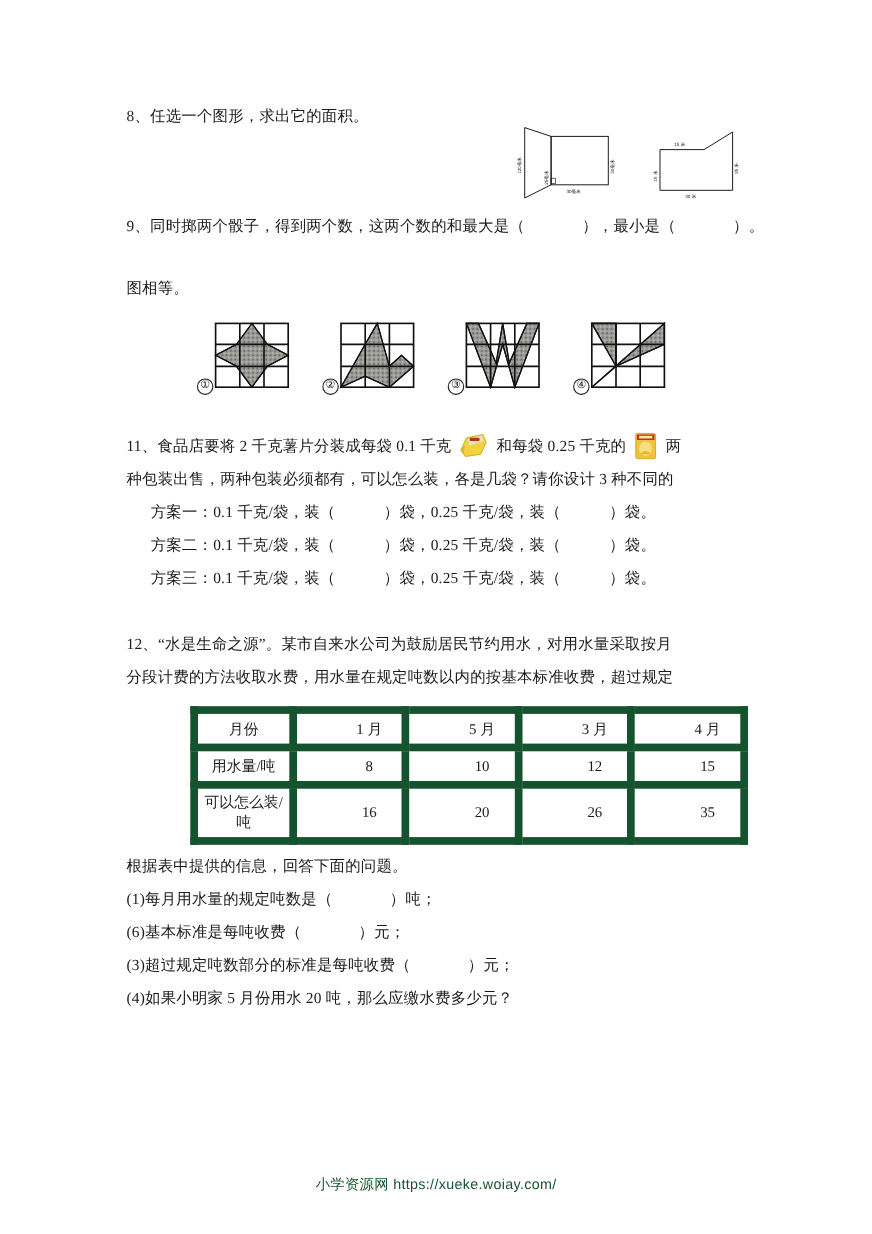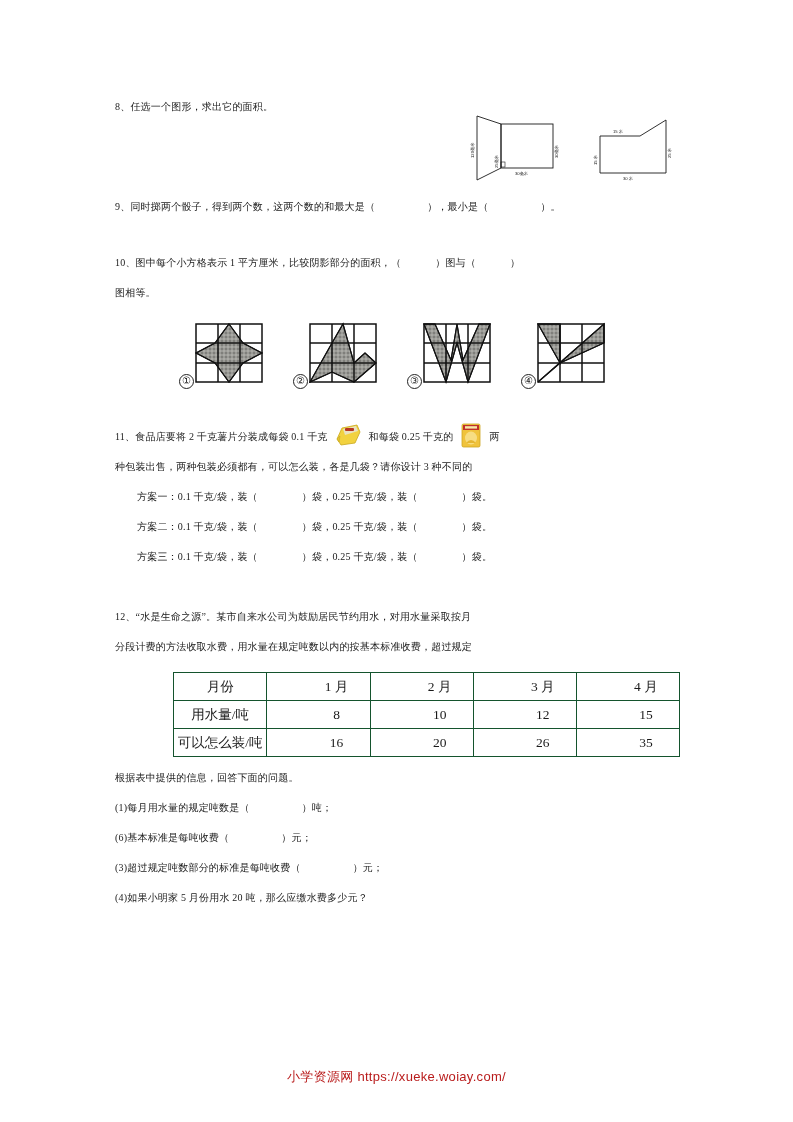--- a/index.html
+++ b/index.html
@@ -23,21 +23,21 @@
   }
   .content {
     position: absolute;
     left: 115px;
     top: 92px;
     width: 565px;
   }
 
   
   .q-line {
-    font-size: 10px;
+    font-size: 14px;
     line-height: 30px;
     letter-spacing: 0.2px;
     white-space: nowrap;
   }
   .blank-sm { display: inline-block; width: 34px; }
   .blank-md { display: inline-block; width: 44px; }
   .blank-lg { display: inline-block; width: 52px; }
 
   .indent { padding-left: 22px; }
 
@@ -93,21 +93,21 @@
   }
 
   
   .water-table {
     border-collapse: collapse;
     margin: 10px 0 6px 58px;
     font-size: 13.5px;
     font-family: "Liberation Serif", serif;
   }
   .water-table td {
-    border: 1px solid #14532d;
+    border: 7px solid #14532d;
     text-align: center;
     padding: 4px 0;
     height: 19px;
   }
   .water-table td.label-col {
     width: 118px;
   }
   .water-table td.data-col {
     width: 84px;
     padding-left: 36px;
@@ -115,21 +115,21 @@
   .water-table tr.head td { font-size: 13.5px; }
 
   
   .footer {
     position: absolute;
     left: 0;
     top: 1068px;
     width: 793px;
     text-align: center;
     font-size: 13px;
-    color: #b91c1c;
+    color: #14532d;
     font-family: "Liberation Sans", sans-serif;
     letter-spacing: 0.3px;
   }
   svg { display: block; }
   .fig-label {
     font-size: 4.2px;
     font-family: "Liberation Sans", sans-serif;
     fill: #1a1a1a;
   }
 </style>
@@ -171,23 +171,20 @@
       </div>
     </div>
 
     <div style="height:56px">
       <div class="q-line">
         <span>9、</span><span>同时掷两个骰子，得到两个数，这两个数的和最大是（</span><span class="blank-lg"></span><span>），最小是（</span><span class="blank-lg"></span><span>）。</span>
       </div>
     </div>
 
     <div>
-      <div class="q-line">
-        <span>10、</span><span>图中每个小方格表示 1 平方厘米，比较阴影部分的面积，（</span><span class="blank-sm"></span><span>）图与（</span><span class="blank-sm"></span><span>）</span>
-      </div>
       <div class="q-line">图相等。</div>
 
       <div class="grid-row">
 
         <div class="grid-item" style="left:78px;">
           <svg width="72" height="66" viewBox="0 0 72 66">
             <defs>
               <pattern id="shade" width="4" height="4" patternUnits="userSpaceOnUse">
                 <rect width="4" height="4" fill="#9a9a96"></rect>
                 <circle cx="1" cy="1" r="0.8" fill="#5d5d58"></circle>
@@ -293,21 +290,21 @@
       <div class="q-line">
         <span>12、</span><span>“水是生命之源”。某市自来水公司为鼓励居民节约用水，对用水量采取按月</span>
       </div>
       <div class="q-line">分段计费的方法收取水费，用水量在规定吨数以内的按基本标准收费，超过规定</div>
 
       <table class="water-table">
         <tbody>
           <tr class="head">
             <td class="label-col">月份</td>
             <td class="data-col">1 月</td>
-            <td class="data-col">2 月</td>
+            <td class="data-col">5 月</td>
             <td class="data-col">3 月</td>
             <td class="data-col">4 月</td>
           </tr>
           <tr>
             <td class="label-col">用水量/吨</td>
             <td class="data-col">8</td>
             <td class="data-col">10</td>
             <td class="data-col">12</td>
             <td class="data-col">15</td>
           </tr>

